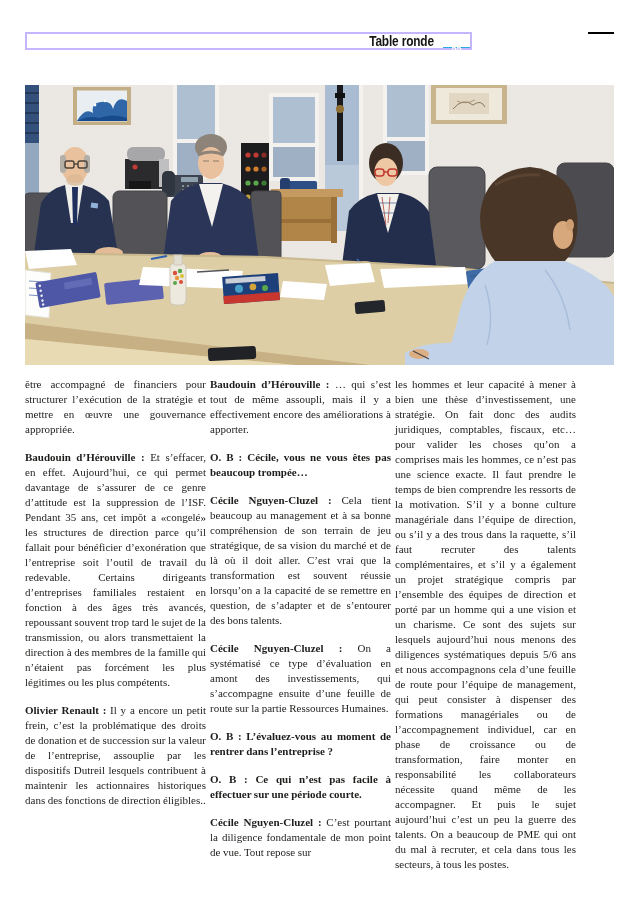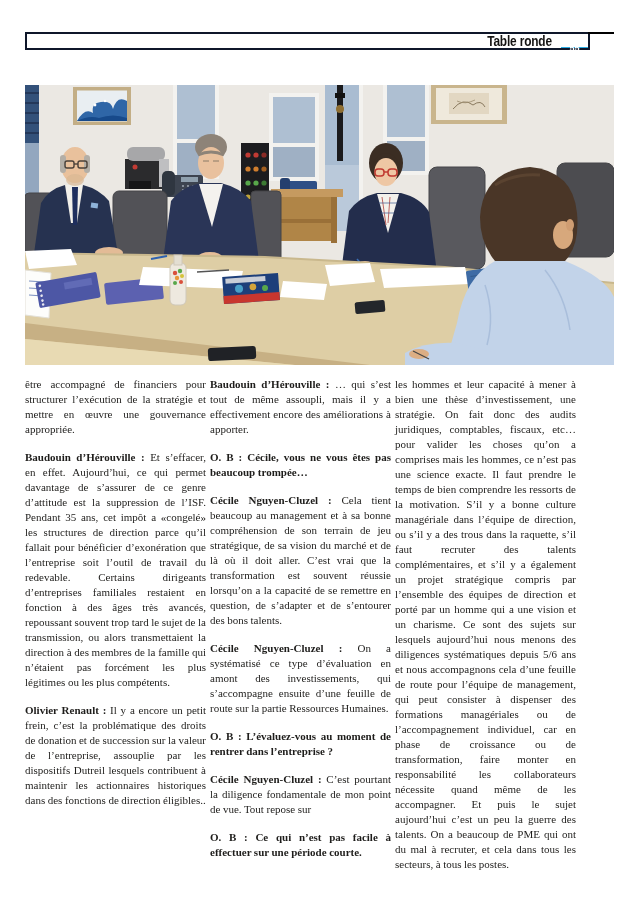--- a/index.html
+++ b/index.html
@@ -2,22 +2,22 @@
 <html><head>
 <meta charset="utf-8">
 <style>
   html,body{margin:0;padding:0;}
   body{
     width:639px;height:913px;position:relative;background:#ffffff;
     font-family:"Liberation Serif", serif;color:#1e1d1b;overflow:hidden;
   }
   
   .header-box{
-    position:absolute;left:25px;top:32px;width:565px;height:18px;
-    border:2px solid #0f172a;box-sizing:border-box;background:#fff;
+    position:absolute;left:25px;top:32px;width:447px;height:18px;
+    border:2px solid #c4b5fd;box-sizing:border-box;background:#fff;
   }
   .header-top-ext{position:absolute;left:588px;top:32px;width:26px;height:2px;background:#000;}
   .header-title{
     position:absolute;right:36px;top:0;height:14px;line-height:14px;
     font-family:"Liberation Sans", sans-serif;font-weight:bold;font-size:14.5px;
     letter-spacing:-0.2px;transform:scaleX(0.82);transform-origin:right center;
     white-space:nowrap;color:#151413;
   }
   .page-badge{
     position:absolute;right:0;top:0;bottom:0;width:27px;
@@ -322,19 +322,19 @@
       <p><span>être accompagné de financiers pour structurer l’exécution de la stratégie et mettre en œuvre une gouvernance appropriée.</span></p>
       <p><b>Baudouin d’Hérouville :</b><span> Et s’effacer, en effet. Aujourd’hui, ce qui permet davantage de s’assurer de ce genre d’attitude est la suppression de l’ISF. Pendant 35 ans, cet impôt a «congelé» les structures de direction parce qu’il fallait pour bénéficier d’exonération que l’entreprise soit l’outil de travail du redevable. Certains dirigeants d’entreprises familiales restaient en fonction à des âges très avancés, repoussant souvent trop tard le sujet de la transmission, ou alors transmettaient la direction à des membres de la famille qui n’étaient pas forcément les plus légitimes ou les plus compétents.</span></p>
       <p><b>Olivier Renault :</b><span> Il y a encore un petit frein, c’est la problématique des droits de donation et de succession sur la valeur de l’entreprise, assouplie par les dispositifs Dutreil lesquels contribuent à maintenir les actionnaires historiques dans des fonctions de direction éligibles..</span></p>
     </div>
   <div class="col">
       <p><b>Baudouin d’Hérouville :</b><span> … qui s’est tout de même assoupli, mais il y a effectivement encore des améliorations à apporter.</span></p>
       <p><b>O. B : Cécile, vous ne vous êtes pas beaucoup trompée…</b></p>
       <p><b>Cécile Nguyen-Cluzel :</b><span> Cela tient beaucoup au management et à sa bonne compréhension de son terrain de jeu stratégique, de sa vision du marché et de là où il doit aller. C’est vrai que la transformation est souvent réussie lorsqu’on a la capacité de se remettre en question, de s’adapter et de s’entourer des bons talents.</span></p>
       <p><b>Cécile Nguyen-Cluzel :</b><span> On a systématisé ce type d’évaluation en amont des investissements, qui s’accompagne ensuite d’une feuille de route sur la partie Ressources Humaines.</span></p>
       <p><b>O. B : L’évaluez-vous au moment de rentrer dans l’entreprise ?</b></p>
+      <p><b>O. B : Ce qui n’est pas facile à effectuer sur une période courte.</b></p>
       <p><b>Cécile Nguyen-Cluzel :</b><span> C’est pourtant la diligence fondamentale de mon point de vue. Tout repose sur</span></p>
-      <p><b>O. B : Ce qui n’est pas facile à effectuer sur une période courte.</b></p>
     </div>
   <div class="col">
       <p><span>les hommes et leur capacité à mener à bien une thèse d’investissement, une stratégie. On fait donc des audits juridiques, comptables, fiscaux, etc…pour valider les choses qu’on a comprises mais les hommes, ce n’est pas une science exacte. Il faut prendre le temps de bien comprendre les ressorts de la motivation. S’il y a bonne culture managériale dans l’équipe de direction, ou s’il y a des trous dans la raquette, s’il faut recruter des talents complémentaires, et s’il y a également un projet stratégique compris par l’ensemble des équipes de direction et porté par un homme qui a une vision et un charisme. Ce sont des sujets sur lesquels aujourd’hui nous menons des diligences systématiques depuis 5/6 ans et nous accompagnons cela d’une feuille de route pour l’équipe de management, qui peut consister à dispenser des formations managériales ou de l’accompagnement individuel, car en phase de croissance ou de transformation, faire monter en responsabilité les collaborateurs nécessite quand même de les accompagner. Et puis le sujet aujourd’hui c’est un peu la guerre des talents. On a beaucoup de PME qui ont du mal à recruter, et cela dans tous les secteurs, à tous les postes.</span></p>
     </div>
 </div>
 
 </body></html>

